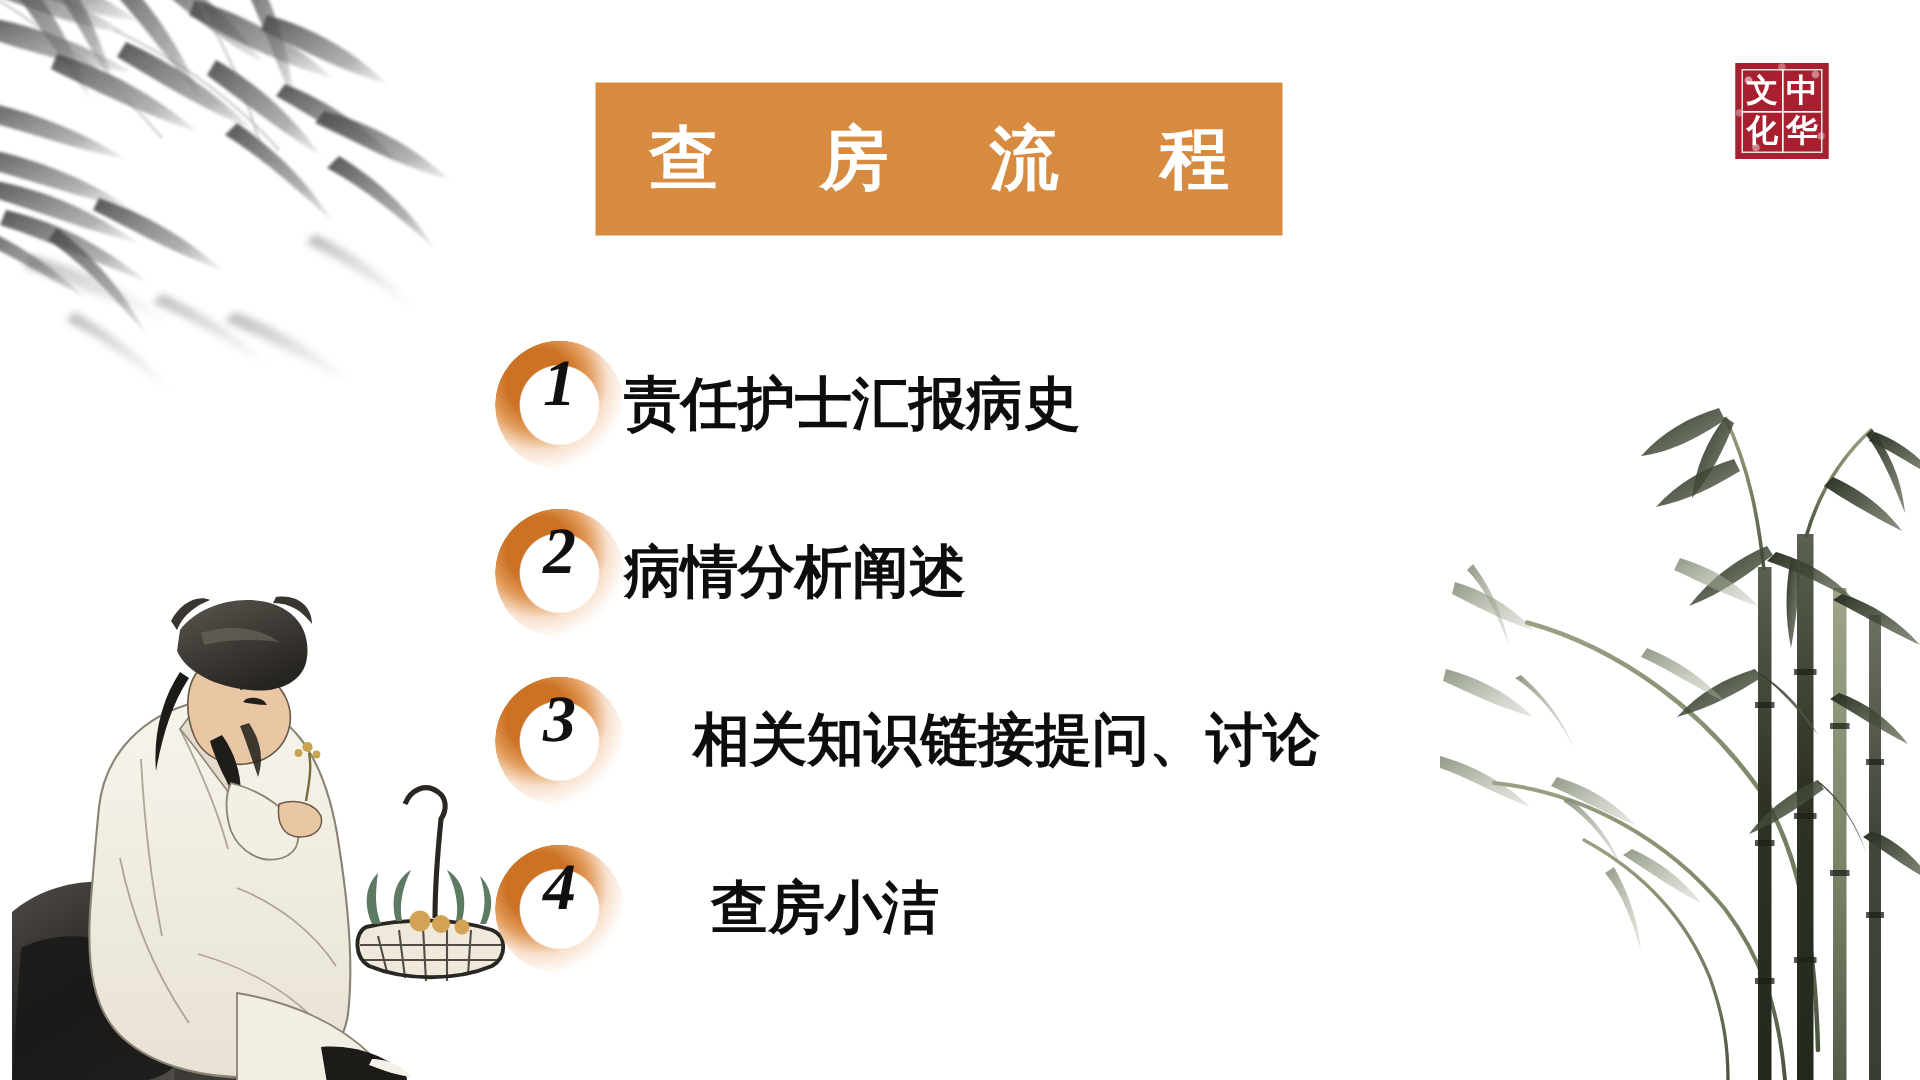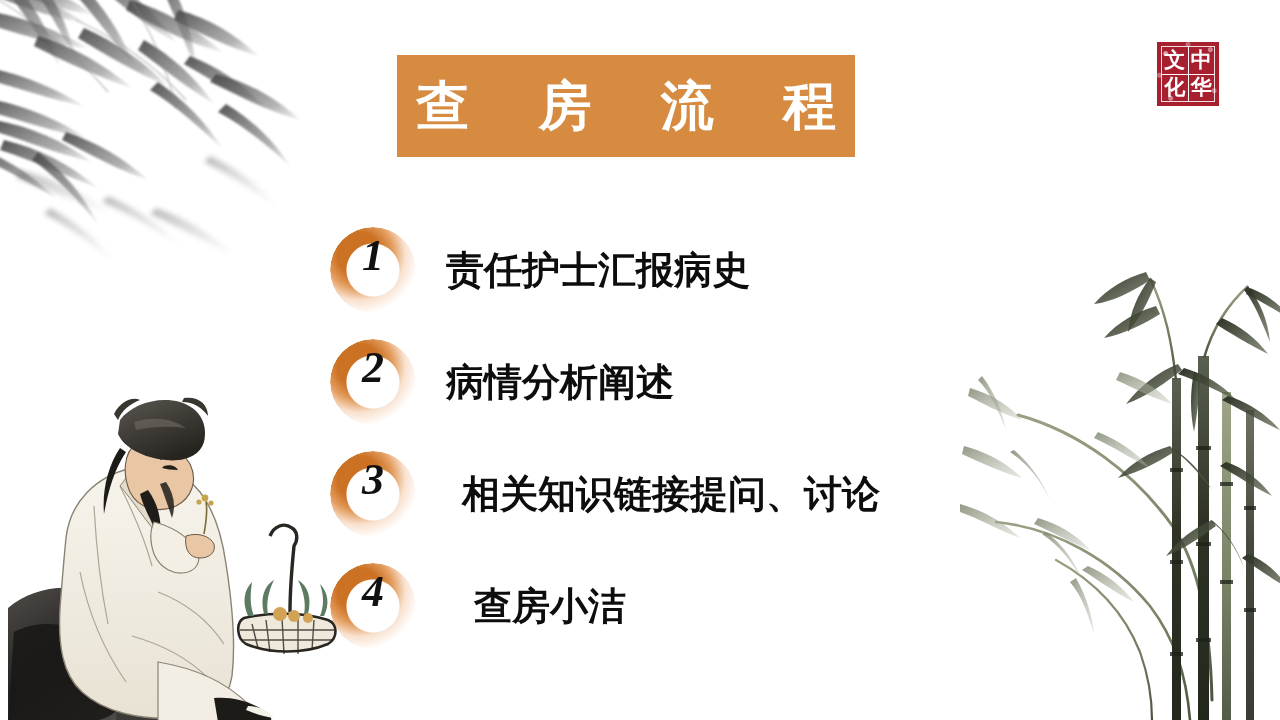--- a/index.html
+++ b/index.html
@@ -54,21 +54,21 @@
     width: 458px;
     height: 102px;
     background: #d78b41;
     display: flex;
     align-items: center;
     justify-content: center;
   }
   #title-text {
     color: #ffffff;
     font-family: "Liberation Serif", "DejaVu Serif", serif;
-    font-size: 53px;
+    font-size: 46px;
     font-weight: 700;
     letter-spacing: 28px;
     text-indent: 28px;
     line-height: 1;
     white-space: nowrap;
   }
 
   
   #seal {
     position: absolute;
@@ -178,21 +178,20 @@
     color: #111111;
     font-family: "Liberation Serif", "DejaVu Serif", serif;
     font-style: italic;
     font-weight: 700;
     font-size: 44px;
     line-height: 1;
     padding-bottom: 2px;
     box-sizing: border-box;
   }
   .step-label {
-    margin-left: 30px;
     color: #0d0d0d;
     font-family: "Liberation Sans", "DejaVu Sans", sans-serif;
     font-size: 38px;
     font-weight: 600;
     line-height: 1;
     white-space: nowrap;
   }
   .step-row[data-step="2"] .step-label { }
   .step-row[data-step="3"] .step-label { margin-left: 46px; }
   .step-row[data-step="4"] .step-label { margin-left: 58px; }

